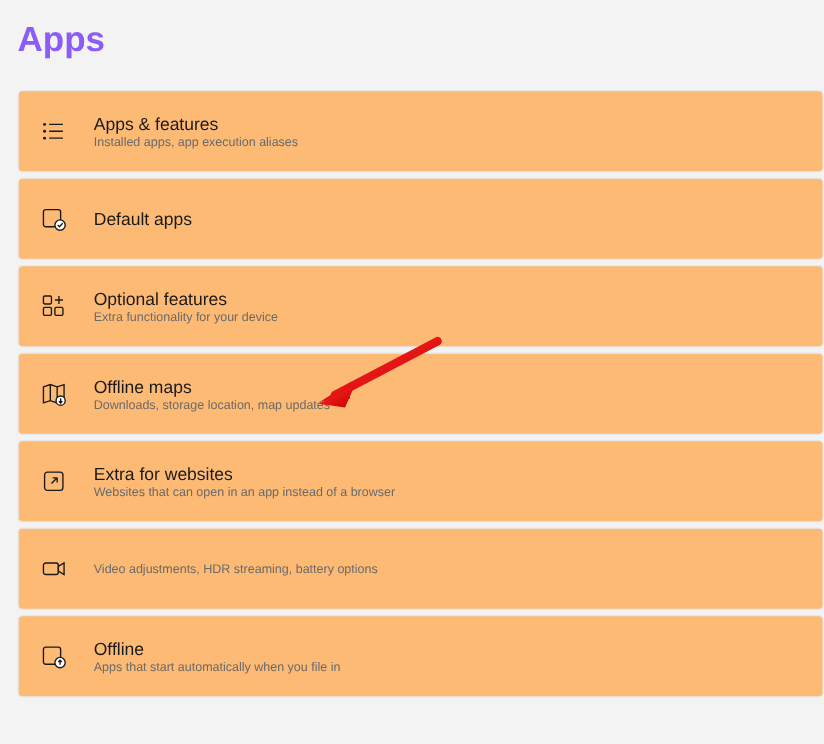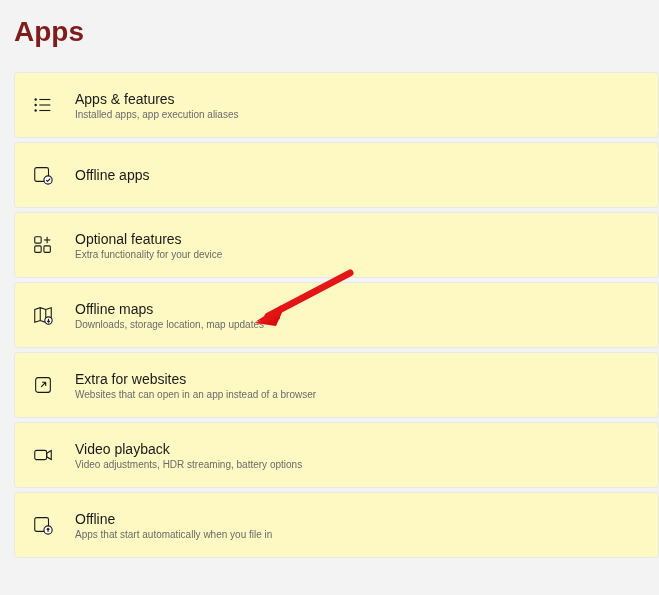--- a/index.html
+++ b/index.html
@@ -10,31 +10,31 @@
     width: 659px;
     height: 595px;
     overflow: hidden;
   }
   .page {
     padding: 0;
   }
   .page-title {
     font-size: 28px;
     font-weight: 600;
-    color: #7f1d1d;
+    color: #8b5cf6;
     margin: 16px 16px 24px 14px;
   }
   .card-list {
     display: flex;
     flex-direction: column;
     gap: 4px;
     padding: 0 0 0 14px;
   }
   .card {
-    background: #fef9c3;
+    background: #fdba74;
     border: 1px solid #e8e8e8;
     border-radius: 4px;
     display: flex;
     align-items: center;
     padding: 14px 16px;
     cursor: pointer;
     gap: 20px;
     min-height: 66px;
     position: relative;
   }
@@ -99,21 +99,21 @@
 
     <div class="card">
       <div class="icon-box">
         <svg viewBox="0 0 24 24">
             <rect x="3" y="4" width="15" height="15" rx="2"></rect>
             <circle cx="17.5" cy="17.5" r="4.5" fill="#fff"></circle>
             <path d="M15.5 17.5 l1.5 1.5 l2.8 -3"></path>
           </svg>
       </div>
       <div class="text-col">
-        <span class="card-title">Offline apps</span>
+        <span class="card-title">Default apps</span>
       </div>
     </div>
 
     <div class="card">
       <div class="icon-box">
         <svg viewBox="0 0 24 24">
             <rect x="3" y="3" width="7" height="7" rx="1.2"></rect>
             <rect x="3" y="13" width="7" height="7" rx="1.2"></rect>
             <rect x="13" y="13" width="7" height="7" rx="1.2"></rect>
             <line x1="16.5" y1="3" x2="16.5" y2="10"></line>
@@ -156,21 +156,20 @@
     </div>
 
     <div class="card">
       <div class="icon-box">
         <svg viewBox="0 0 24 24">
             <rect x="3" y="7" width="13" height="10" rx="2"></rect>
             <path d="M16 10 L21 7 L21 17 L16 14 Z"></path>
           </svg>
       </div>
       <div class="text-col">
-        <span class="card-title">Video playback</span>
         <span class="card-sub">Video adjustments, HDR streaming, battery options</span>
       </div>
     </div>
 
     <div class="card">
       <div class="icon-box">
         <svg viewBox="0 0 24 24">
             <rect x="3" y="4" width="15" height="15" rx="2"></rect>
             <circle cx="17.5" cy="17.5" r="4.5" fill="#fff"></circle>
             <path d="M17.5 19.5 v-4 M16 17 l1.5 -1.5 l1.5 1.5"></path>

